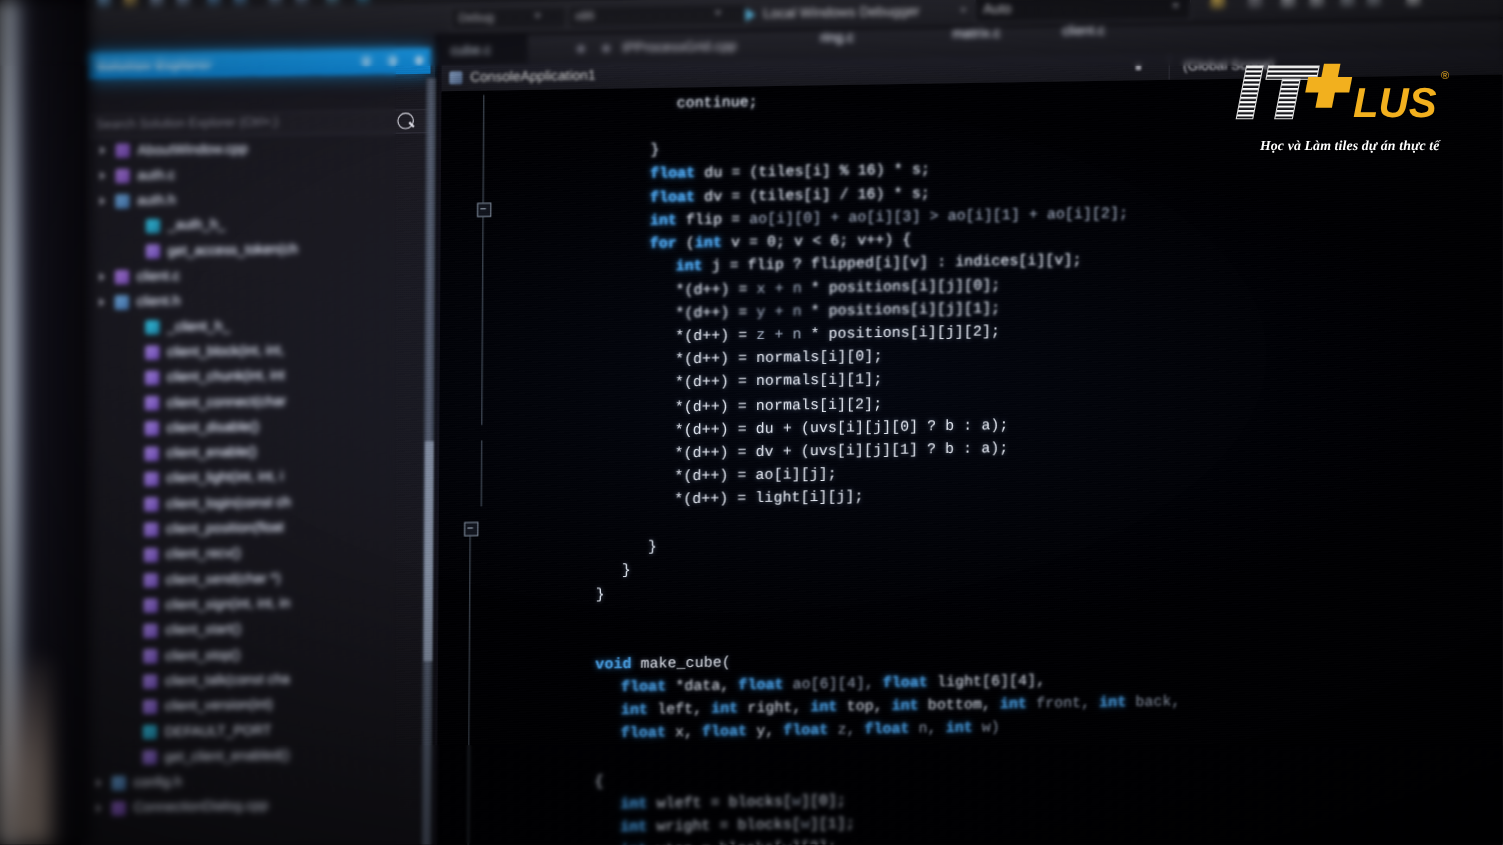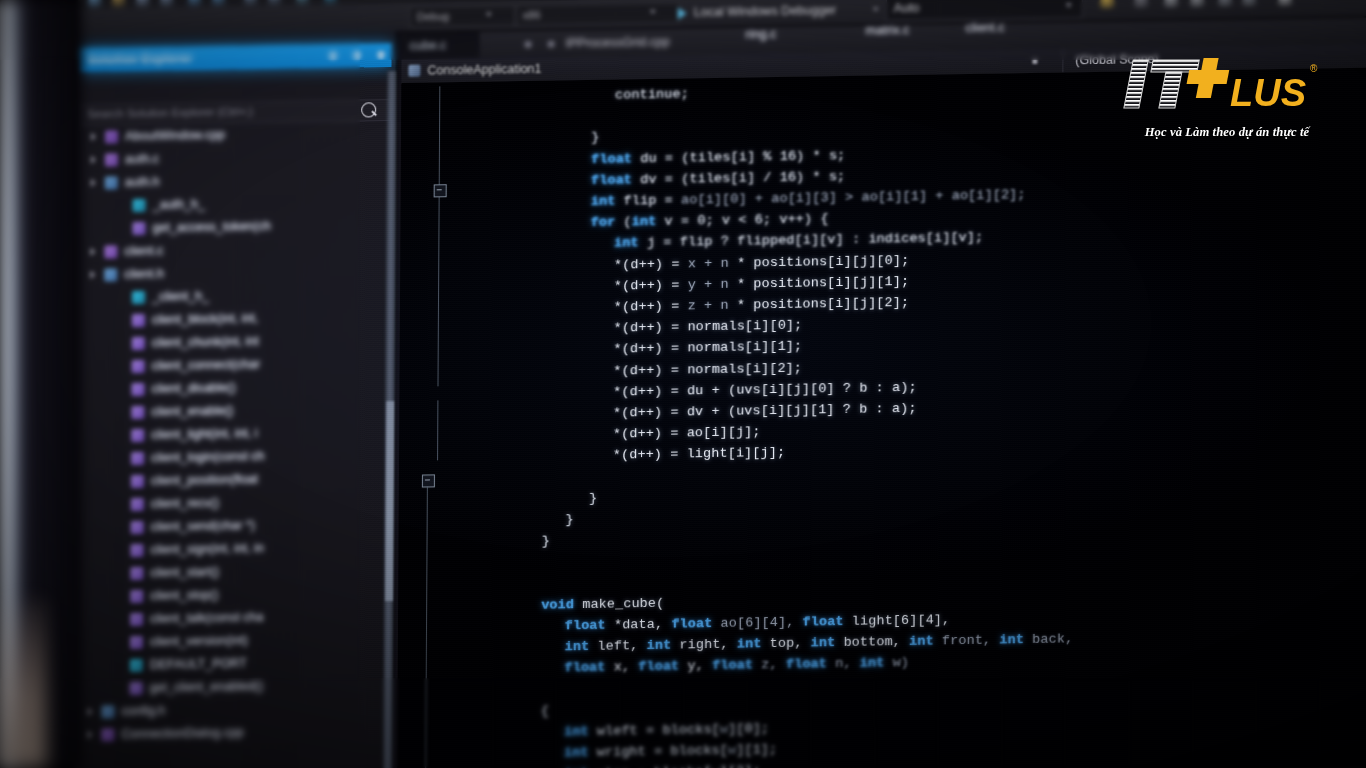--- a/index.html
+++ b/index.html
@@ -443,15 +443,15 @@
 
         <g transform="skewX(-11)">
           <rect x="92" y="2" width="15" height="40" fill="#f2b01e"></rect>
           <rect x="80" y="14" width="40" height="14" fill="#f2b01e"></rect>
         </g>
 
         <text x="118" y="50" font-family="Liberation Sans, sans-serif" font-size="38" font-weight="bold" font-style="italic" fill="#f2b01e">LUS</text>
         <text x="198" y="16" font-family="Liberation Sans, sans-serif" font-size="10" fill="#f2b01e">®</text>
       </svg>
     </div>
-    <div class="tag">Học và Làm theo dự án thực tế</div>
+    <div class="tag">Học và Làm tiles dự án thực tế</div>
   </div>
 </div>
 
 </body></html>

